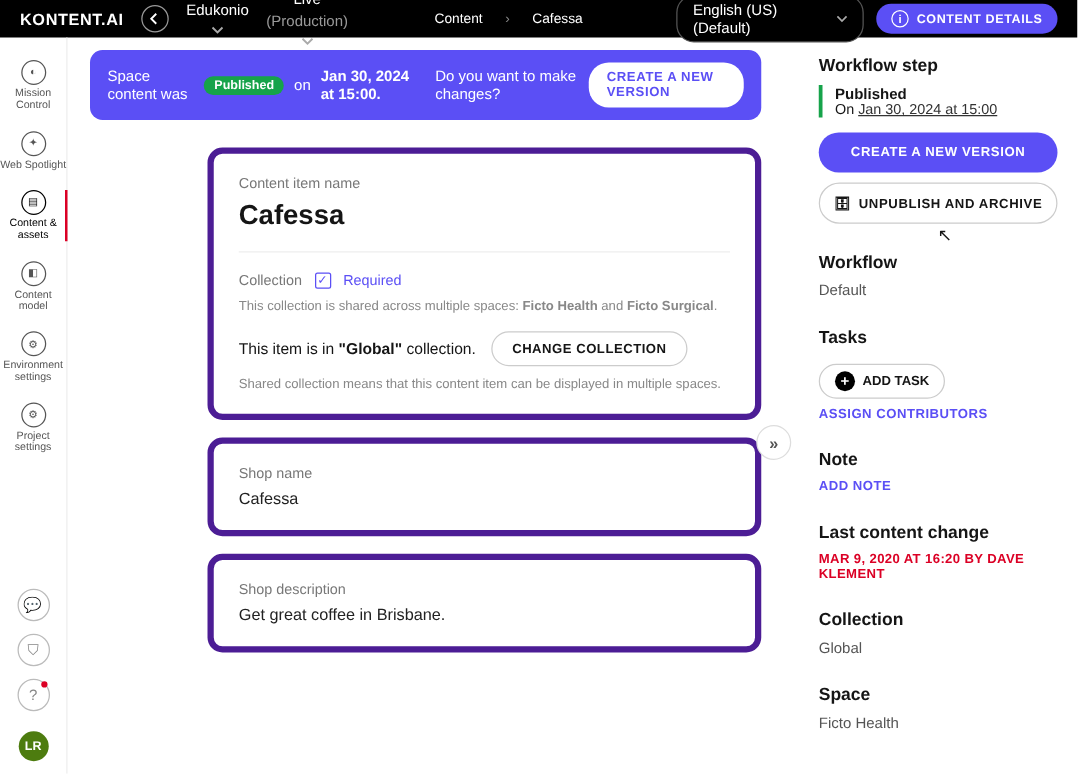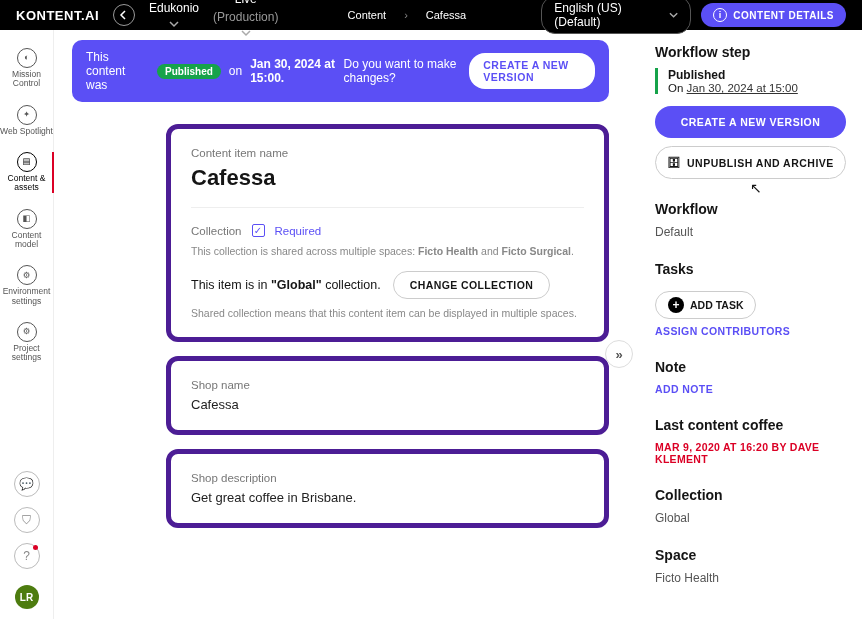--- a/index.html
+++ b/index.html
@@ -142,21 +142,21 @@
     <div class="sidebar-spacer"></div>
     <div class="bottom-icon">💬</div>
     <div class="bottom-icon">⛉</div>
     <div class="bottom-icon dot">?</div>
     <div class="avatar">LR</div>
   </div>
 
   <div class="main">
     <div class="content-col">
       <div class="banner">
-        <span>This content was</span>
+        <span>Space content was</span>
         <span class="chip">Published</span>
         <span>on</span>
         <span class="bold">Jan 30, 2024 at 15:00.</span>
         <span>Do you want to make changes?</span>
         <span class="banner-btn">CREATE A NEW VERSION</span>
       </div>
 
       <div class="card">
         <div class="field-label">Content item name</div>
         <div class="big-name">Cafessa</div>
@@ -220,21 +220,21 @@
       <div class="add-task">
         <span class="plus-cir">+</span>
         <span>ADD TASK</span>
       </div>
 
       <div class="link-action">ASSIGN CONTRIBUTORS</div>
 
       <div class="r-heading mt">Note</div>
       <div class="link-action">ADD NOTE</div>
 
-      <div class="r-heading mt">Last content coffee</div>
+      <div class="r-heading mt">Last content change</div>
       <div class="stamp">MAR 9, 2020 AT 16:20 BY DAVE KLEMENT</div>
 
       <div class="r-heading mt">Collection</div>
       <div class="r-text">Global</div>
 
       <div class="r-heading mt">Space</div>
       <div class="r-text">Ficto Health</div>
       
 
       

